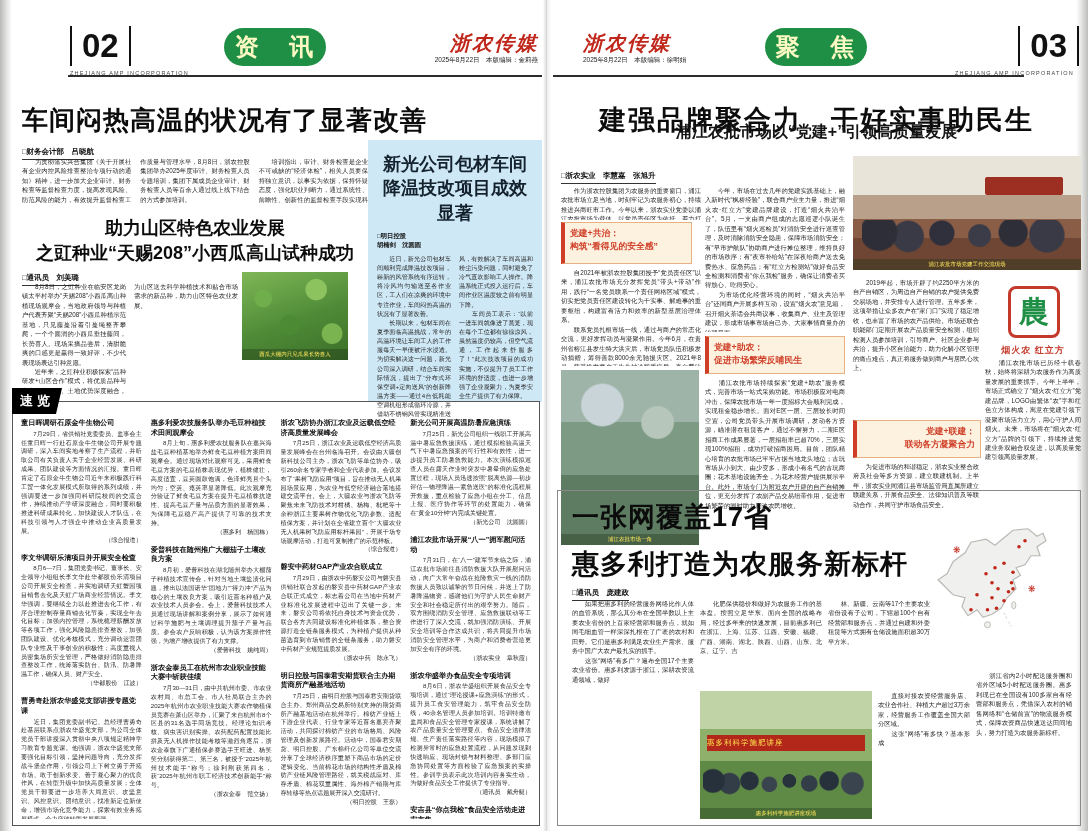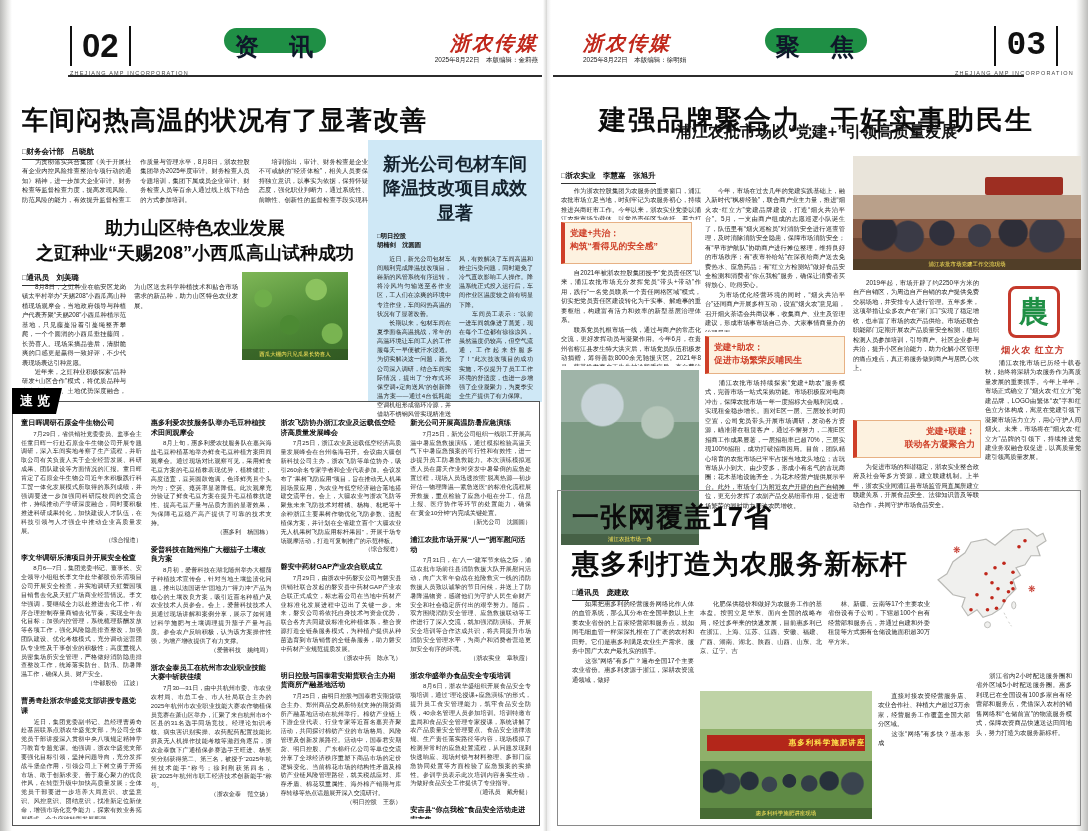--- a/index.html
+++ b/index.html
@@ -12,21 +12,21 @@
   .page{position:absolute;top:0;height:831px;}
   .pageL{left:12px;width:530px;}
   .pageR{left:553px;width:527px;}
 
   
   .ph{position:absolute;top:26px;left:0;right:0;height:52px;}
   .pnum{position:absolute;top:0;font:bold 33px "Liberation Sans",sans-serif;color:#111;
         border-left:2px solid #111;border-right:2px solid #111;padding:0 10px;line-height:40px;}
   .org{position:absolute;top:44px;font-size:5.5px;letter-spacing:1.2px;color:#444;}
   .hrule{position:absolute;top:49px;height:2px;background:#2c2c2c;}
-  .sectab{position:absolute;top:2px;left:212px;width:102px;height:25px;background:#1f8f45;color:#0f172a;
+  .sectab{position:absolute;top:2px;left:212px;width:102px;height:38px;background:#1f8f45;color:#fef9c3;
           font-weight:bold;font-size:24px;letter-spacing:12px;text-align:center;line-height:38px;padding-left:10px;box-sizing:border-box;border-radius:19px;}
   .mast{position:absolute;top:4px;color:#c0271b;font:bold italic 20px "Liberation Serif",serif;letter-spacing:2px;}
   .dateline{position:absolute;top:30px;font-size:6.5px;color:#222;}
 
   .txt{font-size:6.3px;line-height:1.5;text-align:justify;color:#262626;white-space:pre-line;overflow:hidden;}
   .byline{font-size:7.5px;font-weight:bold;color:#111;border-bottom:1px solid #333;display:inline-block;padding-bottom:2px;}
 
   
   .h1L{position:absolute;top:86px;left:10px;width:392px;font-size:26px;font-weight:bold;color:#0c0c0c;letter-spacing:1px;white-space:nowrap;}
   .bylineA{position:absolute;top:140px;left:10px;}
@@ -86,22 +86,22 @@
   .seal span{color:#1f8f45;font-size:30px;font-weight:bold;font-family:"Liberation Serif",serif;}
   .brandline{position:absolute;top:344px;left:430px;width:100px;text-align:center;color:#c5392b;font-weight:bold;font-size:9px;letter-spacing:1px;}
 
   .botbox{position:absolute;top:490px;left:4px;width:524px;height:336px;border:1px solid #8a8a8a;box-sizing:border-box;}
   .botH1{position:absolute;top:8px;left:14px;font-size:27px;font-weight:bold;color:#0c0c0c;letter-spacing:1px;}
   .botH2{position:absolute;top:55px;left:14px;font-size:27px;font-weight:bold;color:#0c0c0c;letter-spacing:1px;}
   .botByline{position:absolute;top:90px;left:14px;}
   .map{position:absolute;top:4px;right:4px;width:150px;height:168px;}
   .photoGroup{position:absolute;top:200px;left:142px;width:172px;height:128px;overflow:hidden;
       background:linear-gradient(180deg,#bfd3a6 0 30%,#8fb06a 30% 55%,#5f8a45 55%);}
-  .banner{position:absolute;top:34%;left:4%;right:4%;background:#b3261a;color:#ffe44d;font-weight:bold;
-          font-size:7.5px;text-align:right;padding:3px 0;letter-spacing:1px;}
+  .banner{position:absolute;top:34%;left:4%;right:4%;background:#b3261a;color:#ffe44d;font-weight:normal;
+          font-size:7.5px;text-align:left;padding:3px 0;letter-spacing:1px;}
   .photoGroup .crowd{position:absolute;bottom:6%;left:2%;right:2%;height:34%;
       background:
         radial-gradient(circle at 6% 30%,#27313b 0 7%,transparent 8%),
         radial-gradient(circle at 16% 36%,#333d47 0 7%,transparent 8%),
         radial-gradient(circle at 28% 30%,#27313b 0 7%,transparent 8%),
         radial-gradient(circle at 40% 38%,#3a444e 0 7%,transparent 8%),
         radial-gradient(circle at 52% 30%,#27313b 0 7%,transparent 8%),
         radial-gradient(circle at 64% 36%,#333d47 0 7%,transparent 8%),
         radial-gradient(circle at 76% 30%,#27313b 0 7%,transparent 8%),
         radial-gradient(circle at 90% 36%,#3a444e 0 7%,transparent 8%);}
@@ -227,21 +227,21 @@
           </div>
         </div>
     </div>
   </section>
 
   <section class="page pageR">
     <div class="ph">
       <div class="mast" style="left:30px;">浙农传媒</div>
       <div class="dateline" style="left:30px;">2025年8月22日　本版编辑：徐明娟</div>
       <div class="sectab">聚 焦</div>
-      <div class="pnum" style="right:22px;font-family:Liberation Mono, monospace;">03</div>
+      <div class="pnum" style="right:1px;">03</div>
       <div class="org" style="right:6px;">ZHEJIANG AMP INCORPORATION</div>
       <div class="hrule" style="left:0;right:56px;"></div>
     </div>
 
     <h1 class="h1R">建强品牌聚合力　干好实事助民生</h1>
     <div class="h2R">浦江农批市场以“党建+”引领高质量发展</div>
     <div class="bylineR"><span class="byline">□浙农实业　李慧嘉　张旭升</span></div>
 
     <figure class="photoMeet" style="margin:0;">
       <div class="flag"></div>

